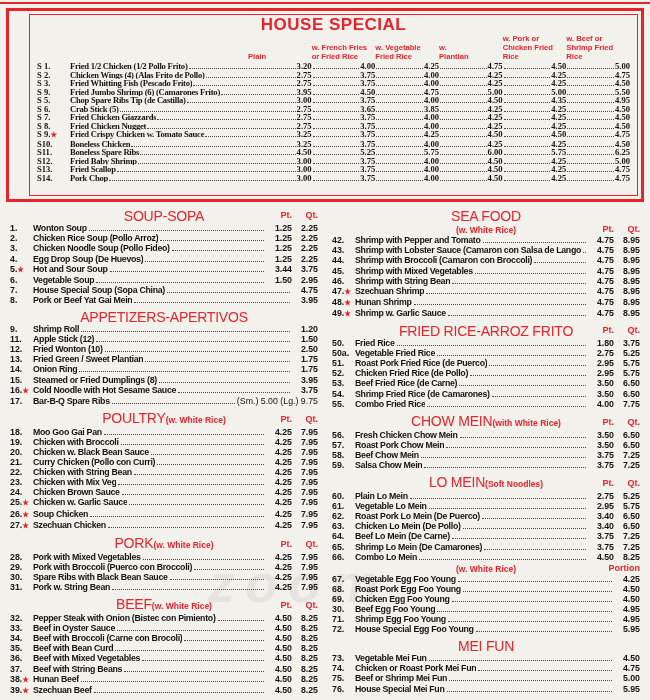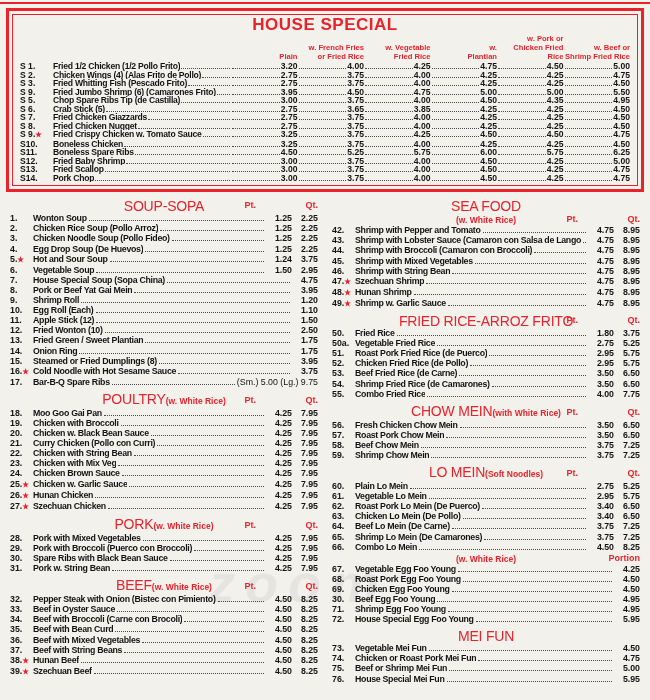--- a/index.html
+++ b/index.html
@@ -14,44 +14,44 @@
 
   
   .watermark{
     position:absolute; left:208px; top:552px; z-index:0;
     font-size:54px; font-weight:bold; font-style:italic; letter-spacing:10px;
     color:rgba(140,140,140,0.12); pointer-events:none;
   }
 
   
   .hs-box{ position:relative; z-index:1; margin:8px 6px 2px 6px; border:3px solid var(--red); padding:3px; }
-  .hs-inner{ border:1.5px solid var(--red); padding:1px 7px 3px 7px; }
+  .hs-inner{ border:1.5px solid var(--red); padding:1px 7px 13px 7px;margin-left:17px; }
   .hs-title{ text-align:center; color:var(--red); font-weight:bold; font-size:17px; line-height:18px; letter-spacing:.5px; }
   .hs-row{ display:grid; grid-template-columns:33px 178px repeat(6,1fr); align-items:end; }
   .hs-colhead{
     color:var(--red); font-weight:bold; font-size:7.6px; line-height:1.2;
-    text-align:right; white-space:pre-line; align-self:end; padding-bottom:1px;
+    text-align:left; white-space:pre-line; align-self:end; padding-bottom:1px;
   }
-  .hs-items .hs-row{ font-size:8.6px; line-height:8.45px; align-items:baseline; }
+  .hs-items .hs-row{ font-size:8.6px; line-height:8.45px; align-items:baseline;font-family:Liberation Serif, serif; }
   .hs-num{ font-weight:bold; white-space:pre; }
   .hs-cell{ display:flex; align-items:baseline; min-width:0; }
   .hs-name{ font-weight:bold; white-space:nowrap; overflow:hidden; letter-spacing:-0.25px; flex-shrink:1; min-width:0; }
   .dots{ flex:1 1 auto; min-width:2px; border-bottom:1px dotted #4a4a4a; margin:0 1px 1.5px 1px; }
   .hs-val{ font-weight:bold; flex-shrink:0; }
   .star{ color:var(--red); font-size:0.85em; }
 
   
   .cols{ position:relative; z-index:1; display:flex; gap:14px; margin:2px 10px 0 10px; }
   .col{ flex:1 1 0; min-width:0; }
 
   .sec-head{ position:relative; text-align:center; line-height:13px; margin-top:5px; }
   .sec-title{ color:var(--red); font-weight:normal; font-size:14px; letter-spacing:-0.2px; }
   .sec-sub{ color:var(--red); font-weight:bold; font-size:8.5px; }
   .sec-head2{ position:relative; text-align:center; line-height:10px; }
-  .sec-pricecols{ position:absolute; right:0; bottom:1px; display:flex;gap:36px; }
+  .sec-pricecols{ position:absolute; right:0; bottom:1px; display:flex; }
   .pcol{ min-width:26px; text-align:right; color:var(--red); font-weight:bold; font-size:9px; }
 
   .item-row{ display:flex; align-items:baseline; font-size:8.8px; line-height:10.1px; }
   .i-num{ width:23px; flex-shrink:0; font-weight:bold; white-space:nowrap; }
   .i-name{ font-weight:bold; white-space:nowrap; overflow:hidden; flex-shrink:1; min-width:0; letter-spacing:-0.3px; }
   .item-row .dots{ margin:0 2px 1.5px 2px; min-width:3px; }
   .i-price{ width:26px; flex-shrink:0; text-align:right; font-weight:bold; }
   .i-pricetext{ flex-shrink:0; font-weight:normal; white-space:nowrap; }
 </style>
 </head>
@@ -551,21 +551,21 @@
           <span class="i-num">4.</span>
           <span class="i-name">Egg Drop Soup (De Huevos)</span>
           <span class="dots"></span>
           <span class="i-price">1.25</span>
           <span class="i-price">2.25</span>
         </div>
         <div class="item-row">
           <span class="i-num">5.<span class="star">★</span></span>
           <span class="i-name">Hot and Sour Soup</span>
           <span class="dots"></span>
-          <span class="i-price">1.24</span>
+          <span class="i-price">3.44</span>
           <span class="i-price">3.75</span>
         </div>
         <div class="item-row">
           <span class="i-num">6.</span>
           <span class="i-name">Vegetable Soup</span>
           <span class="dots"></span>
           <span class="i-price">1.50</span>
           <span class="i-price">2.95</span>
         </div>
         <div class="item-row">
@@ -575,31 +575,26 @@
           <span class="i-price">4.75</span>
         </div>
         <div class="item-row">
           <span class="i-num">8.</span>
           <span class="i-name">Pork or Beef Yat Gai Mein</span>
           <span class="dots"></span>
           <span class="i-price">3.95</span>
         </div>
       </div>
       <div class="section">
+        <div class="sec-head"><span class="sec-title">APPETIZERS-APERTIVOS</span></div>
         <div class="item-row">
           <span class="i-num">9.</span>
           <span class="i-name">Shrimp Roll</span>
           <span class="dots"></span>
           <span class="i-price">1.20</span>
-        </div>
-        <div class="item-row">
-          <span class="i-num">10.</span>
-          <span class="i-name">Egg Roll (Each)</span>
-          <span class="dots"></span>
-          <span class="i-price">1.10</span>
         </div>
         <div class="item-row">
           <span class="i-num">11.</span>
           <span class="i-name">Apple Stick (12)</span>
           <span class="dots"></span>
           <span class="i-price">1.50</span>
         </div>
         <div class="item-row">
           <span class="i-num">12.</span>
           <span class="i-name">Fried Wonton (10)</span>
@@ -693,21 +688,21 @@
         </div>
         <div class="item-row">
           <span class="i-num">25.<span class="star">★</span></span>
           <span class="i-name">Chicken w. Garlic Sauce</span>
           <span class="dots"></span>
           <span class="i-price">4.25</span>
           <span class="i-price">7.95</span>
         </div>
         <div class="item-row">
           <span class="i-num">26.<span class="star">★</span></span>
-          <span class="i-name">Hunan Chicken</span>
+          <span class="i-name">Soup Chicken</span>
           <span class="dots"></span>
           <span class="i-price">4.25</span>
           <span class="i-price">7.95</span>
         </div>
         <div class="item-row">
           <span class="i-num">27.<span class="star">★</span></span>
           <span class="i-name">Szechuan Chicken</span>
           <span class="dots"></span>
           <span class="i-price">4.25</span>
           <span class="i-price">7.95</span>
@@ -950,21 +945,21 @@
         </div>
         <div class="item-row">
           <span class="i-num">58.</span>
           <span class="i-name">Beef Chow Mein</span>
           <span class="dots"></span>
           <span class="i-price">3.75</span>
           <span class="i-price">7.25</span>
         </div>
         <div class="item-row">
           <span class="i-num">59.</span>
-          <span class="i-name">Shrimp Chow Mein</span>
+          <span class="i-name">Salsa Chow Mein</span>
           <span class="dots"></span>
           <span class="i-price">3.75</span>
           <span class="i-price">7.25</span>
         </div>
       </div>
       <div class="section">
         <div class="sec-head"><span class="sec-title">LO MEIN</span><span class="sec-sub">(Soft Noodles)</span><span class="sec-pricecols">
             <span class="pcol">Pt.</span>
             <span class="pcol">Qt.</span>
           </span></div>

